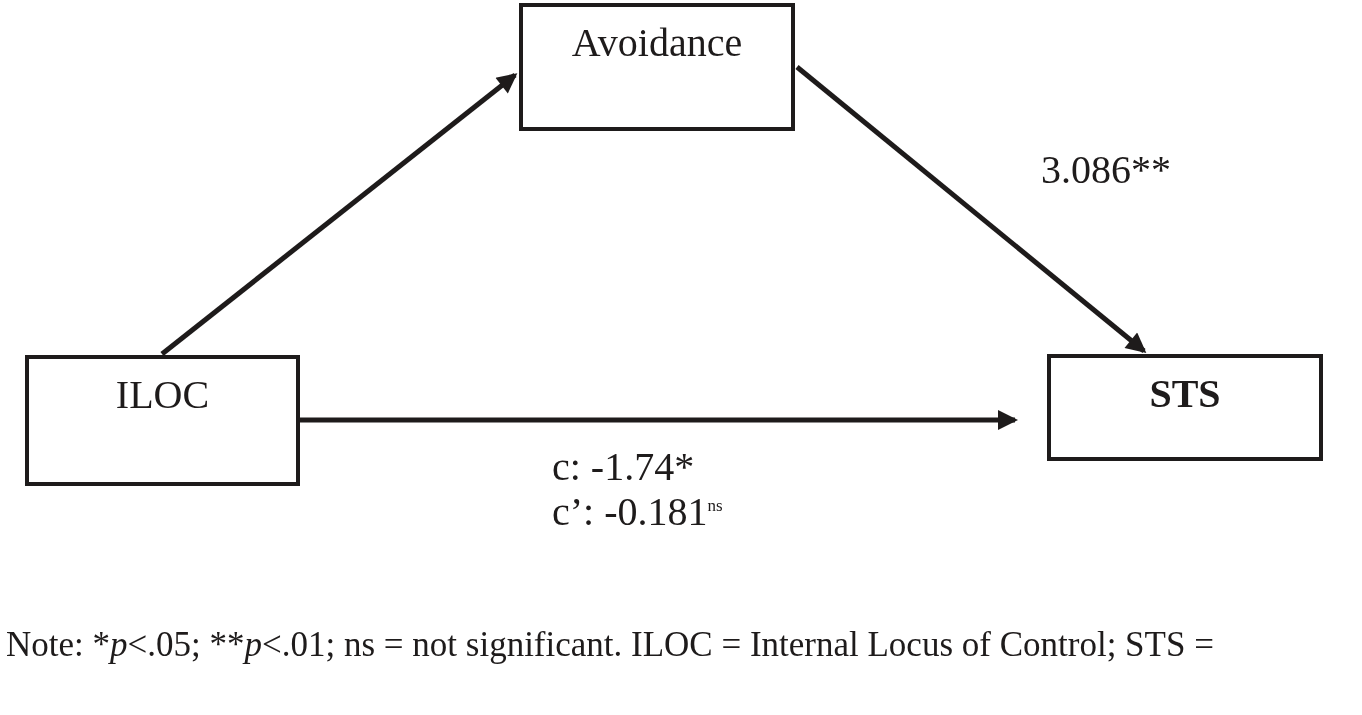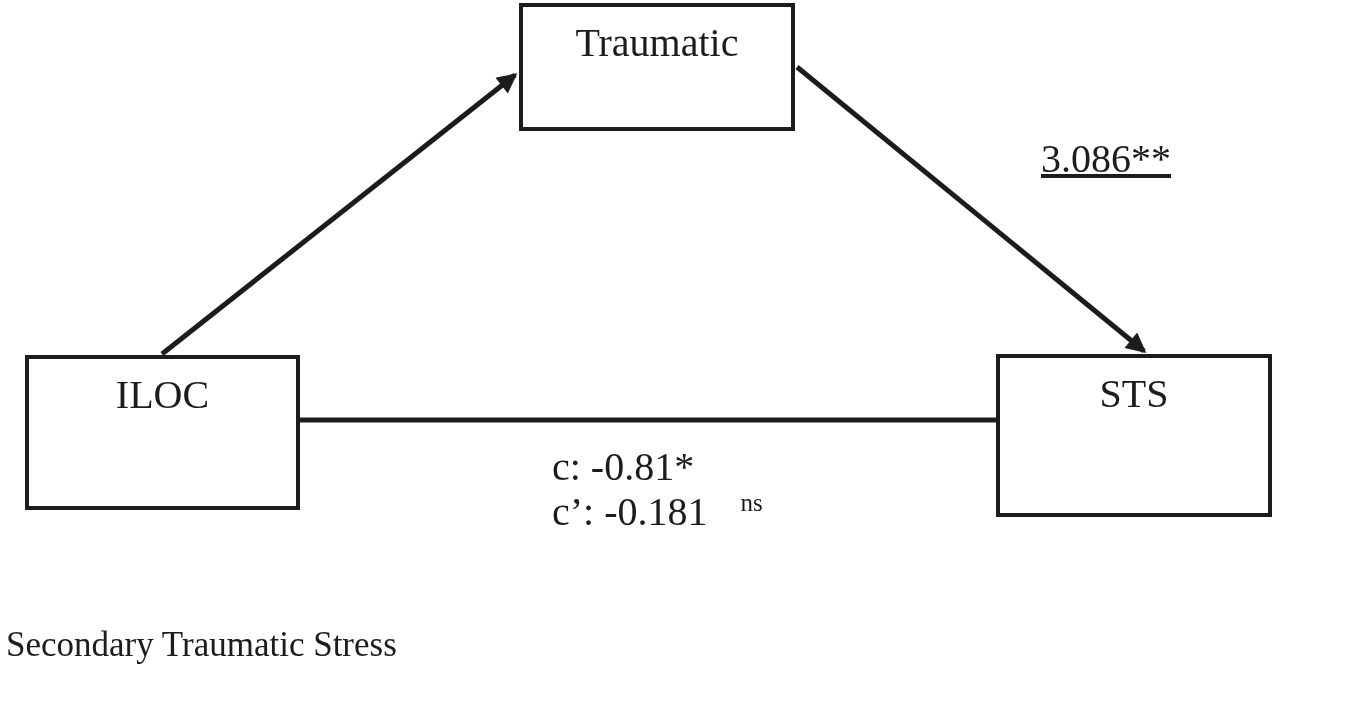--- a/index.html
+++ b/index.html
@@ -33,44 +33,43 @@
     border: 4px solid var(--ink);
     background: var(--bg);
     display: flex;
     justify-content: center;
     align-items: flex-start;
     padding-top: 13px;
     font-size: 40px;
     line-height: 1.15;
   }
   .node-avoidance { left: 519px; top: 3px;   width: 276px; height: 128px; }
-  .node-iloc      { left: 25px;  top: 355px; width: 275px; height: 155px; }
-  .node-sts       { left: 996px;top: 354px; width: 276px; height: 163px; }
+  .node-iloc      { left: 25px;  top: 355px; width: 275px; height: 131px; }
+  .node-sts       { left: 1047px;top: 354px; width: 276px; height: 107px; font-weight: bold; }
   .coef {
     position: absolute;
     font-size: 40px;
     line-height: 1.15;
     white-space: nowrap;
   }
   .coef-a { left: 49px;   top: 145px; }
-  .coef-b { left: 1041px; top: 136px; text-decoration: underline; }
+  .coef-b { left: 1041px; top: 147px; }
   .coef-c-block {
     position: absolute;
     left: 552px;
     top: 444px;
     font-size: 40px;
     line-height: 45px;
     white-space: nowrap;
   }
   .sup-ns {
-    font-size: 25px;
+    font-size: 17px;
     vertical-align: baseline;
     position: relative;
     top: -14px;
-    margin-left: 33px;
   }
   .note {
     position: absolute;
     left: 6px;
     top: 622px;
     font-size: 35px;
     line-height: 46px;
   }
 </style>
 </head>
@@ -83,40 +82,40 @@
       <marker id="arrowhead" markerUnits="userSpaceOnUse" markerWidth="26" markerHeight="20" viewBox="0 0 10 10" refX="8.5" refY="5" orient="auto">
         <path class="arrowhead-path" d="M0,0 L10,5 L0,10 Z"></path>
       </marker>
     </defs>
     <line class="arrow-line" x1="162" y1="354" x2="515" y2="75" marker-end="url(#arrowhead)"></line>
     <line class="arrow-line" x1="797" y1="67" x2="1144" y2="351" marker-end="url(#arrowhead)"></line>
     <line class="arrow-line" x1="300" y1="420" x2="1015" y2="420" marker-end="url(#arrowhead)"></line>
   </svg>
 
   <div class="node node-avoidance">
-    <span>Traumatic</span>
+    <span>Avoidance</span>
   </div>
 
   <div class="node node-iloc">
     <span>ILOC</span>
   </div>
 
   <div class="node node-sts">
     <span>STS</span>
   </div>
 
 
   <div class="coef coef-b">3.086**</div>
 
   <div class="coef-c-block">
     <div>
-      <span>c: -0.81*</span>
+      <span>c: -1.74*</span>
     </div>
     <div>
       <span>c’: -0.181</span><span class="sup-ns">ns</span>
     </div>
   </div>
 
   <div class="note">
-      <div><span>Secondary Traumatic Stress</span></div>
+      <div><span>Note: *</span><i>p</i><span>&lt;.05; **</span><i>p</i><span>&lt;.01; ns = not significant. ILOC = Internal Locus of Control; STS =</span></div>
     </div>
 
 </div>
 
 </body></html>

